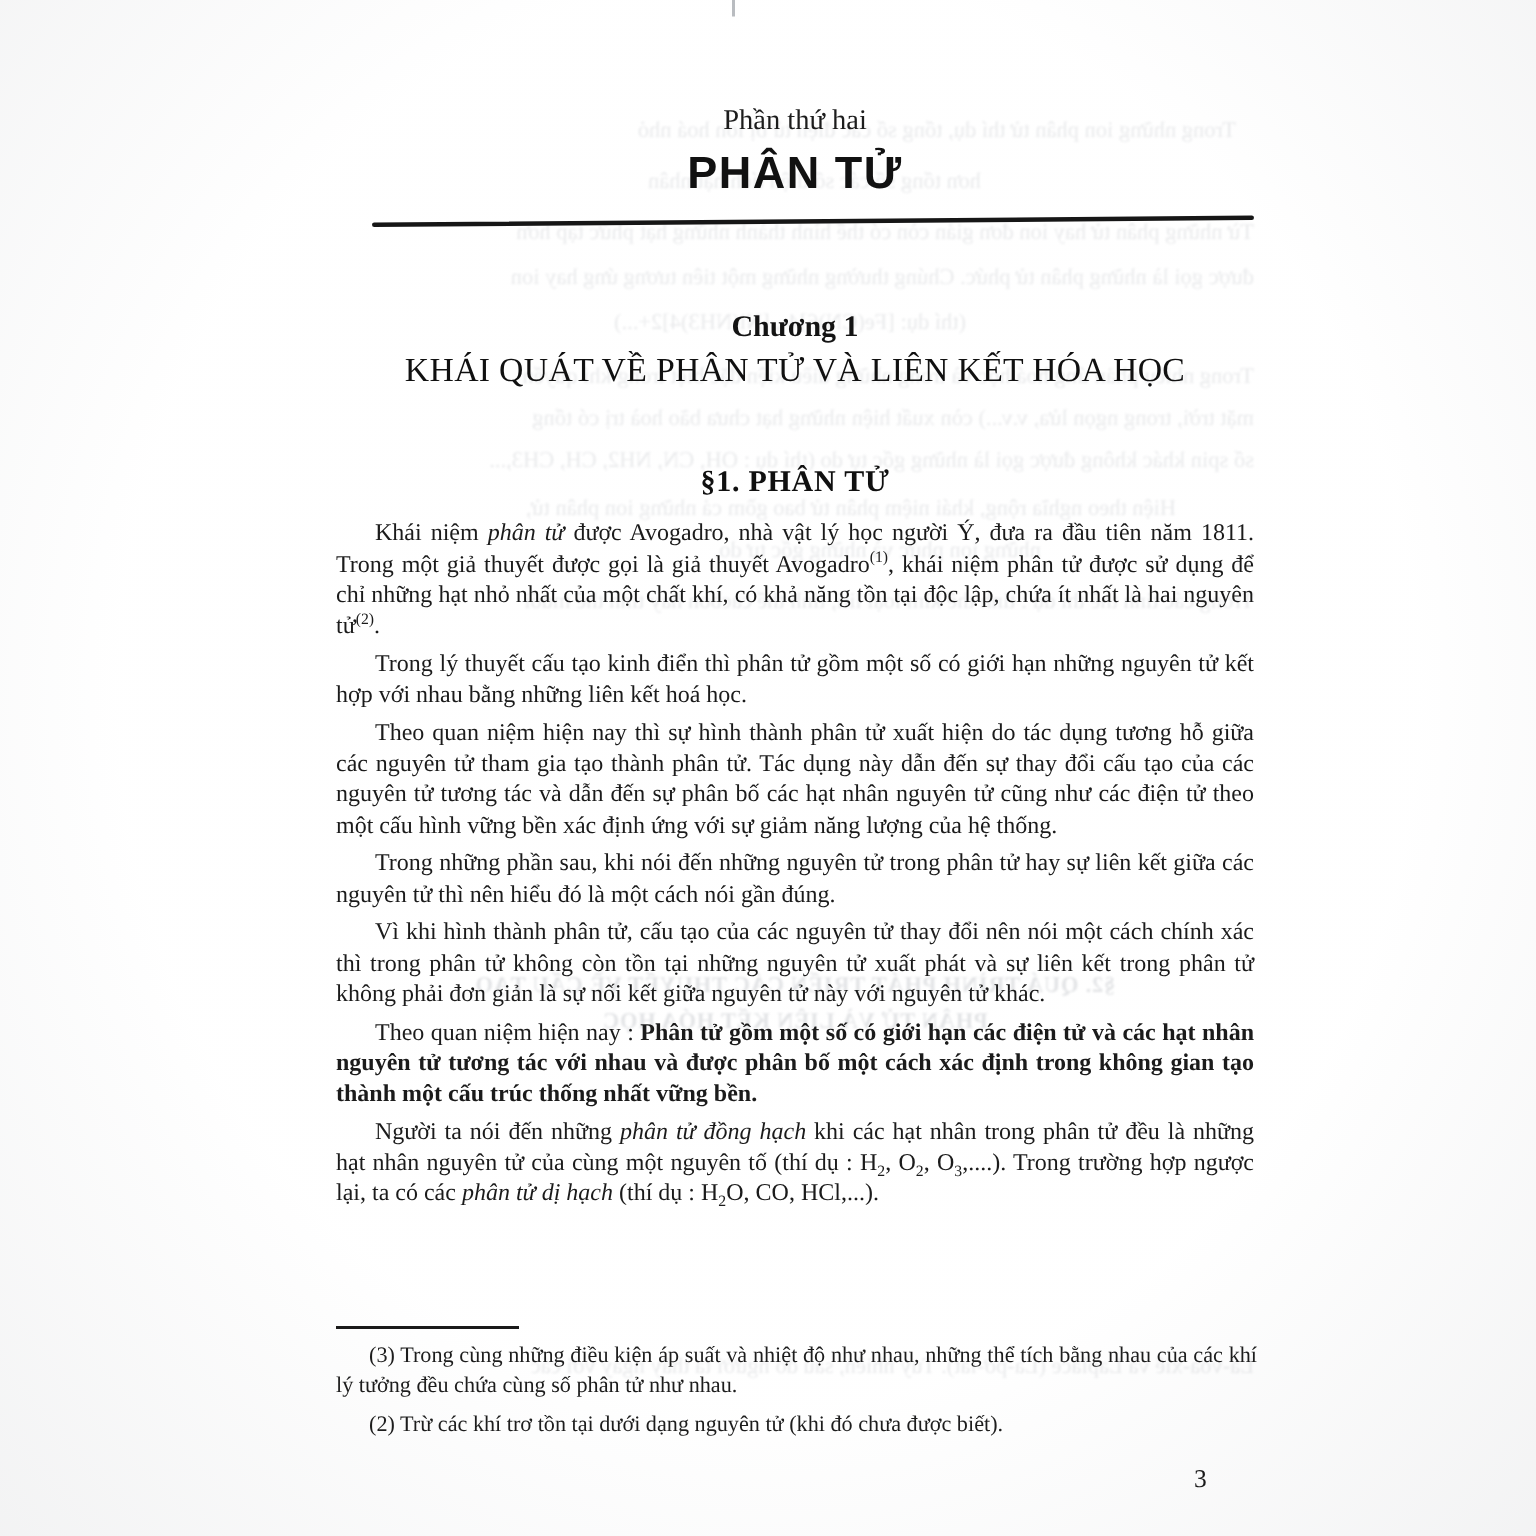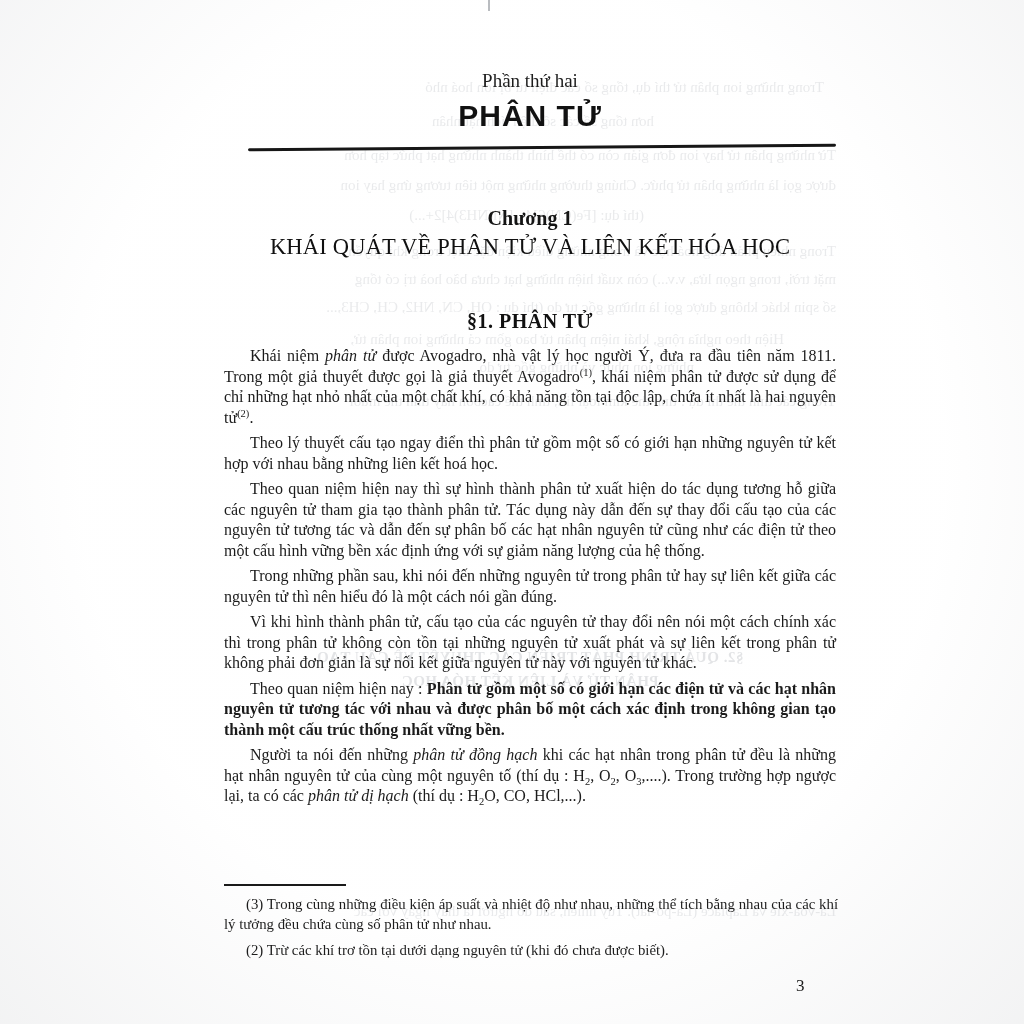--- a/index.html
+++ b/index.html
@@ -120,21 +120,21 @@
     <h1 class="part-title">PHÂN TỬ</h1>
     <hr class="main-rule">
 
     <p class="chapter-label">Chương 1</p>
     <h2 class="chapter-title">KHÁI QUÁT VỀ PHÂN TỬ VÀ LIÊN KẾT HÓA HỌC</h2>
 
     <h3 class="section-heading">§1. PHÂN TỬ</h3>
 
     <div class="body-text">
       <p class="para"><span>Khái niệm </span><span class="i">phân tử</span><span> được Avogadro, nhà vật lý học người Ý, đưa ra đầu tiên năm 1811. Trong một giả thuyết được gọi là giả thuyết Avogadro</span><sup>(1)</sup><span>, khái niệm phân tử được sử dụng để chỉ những hạt nhỏ nhất của một chất khí, có khả năng tồn tại độc lập, chứa ít nhất là hai nguyên tử</span><sup>(2)</sup><span>.</span></p>
-      <p class="para"><span>Theo lý thuyết cấu tạo ngay điển thì phân tử gồm một số có giới hạn những nguyên tử kết hợp với nhau bằng những liên kết hoá học.</span></p>
+      <p class="para"><span>Trong lý thuyết cấu tạo kinh điển thì phân tử gồm một số có giới hạn những nguyên tử kết hợp với nhau bằng những liên kết hoá học.</span></p>
       <p class="para"><span>Theo quan niệm hiện nay thì sự hình thành phân tử xuất hiện do tác dụng tương hỗ giữa các nguyên tử tham gia tạo thành phân tử. Tác dụng này dẫn đến sự thay đổi cấu tạo của các nguyên tử tương tác và dẫn đến sự phân bố các hạt nhân nguyên tử cũng như các điện tử theo một cấu hình vững bền xác định ứng với sự giảm năng lượng của hệ thống.</span></p>
       <p class="para"><span>Trong những phần sau, khi nói đến những nguyên tử trong phân tử hay sự liên kết giữa các nguyên tử thì nên hiểu đó là một cách nói gần đúng.</span></p>
       <p class="para"><span>Vì khi hình thành phân tử, cấu tạo của các nguyên tử thay đổi nên nói một cách chính xác thì trong phân tử không còn tồn tại những nguyên tử xuất phát và sự liên kết trong phân tử không phải đơn giản là sự nối kết giữa nguyên tử này với nguyên tử khác.</span></p>
       <p class="para"><span>Theo quan niệm hiện nay : </span><span class="b">Phân tử gồm một số có giới hạn các điện tử và các hạt nhân nguyên tử tương tác với nhau và được phân bố một cách xác định trong không gian tạo thành một cấu trúc thống nhất vững bền.</span></p>
       <p class="para"><span>Người ta nói đến những </span><span class="i">phân tử đồng hạch</span><span> khi các hạt nhân trong phân tử đều là những hạt nhân nguyên tử của cùng một nguyên tố (thí dụ : H</span><sub>2</sub><span>, O</span><sub>2</sub><span>, O</span><sub>3</sub><span>,....). Trong trường hợp ngược lại, ta có các </span><span class="i">phân tử dị hạch</span><span> (thí dụ : H</span><sub>2</sub><span>O, CO, HCl,...).</span></p>
     </div>
   </div>
 
   <div class="footnotes">
     <hr class="foot-rule">

